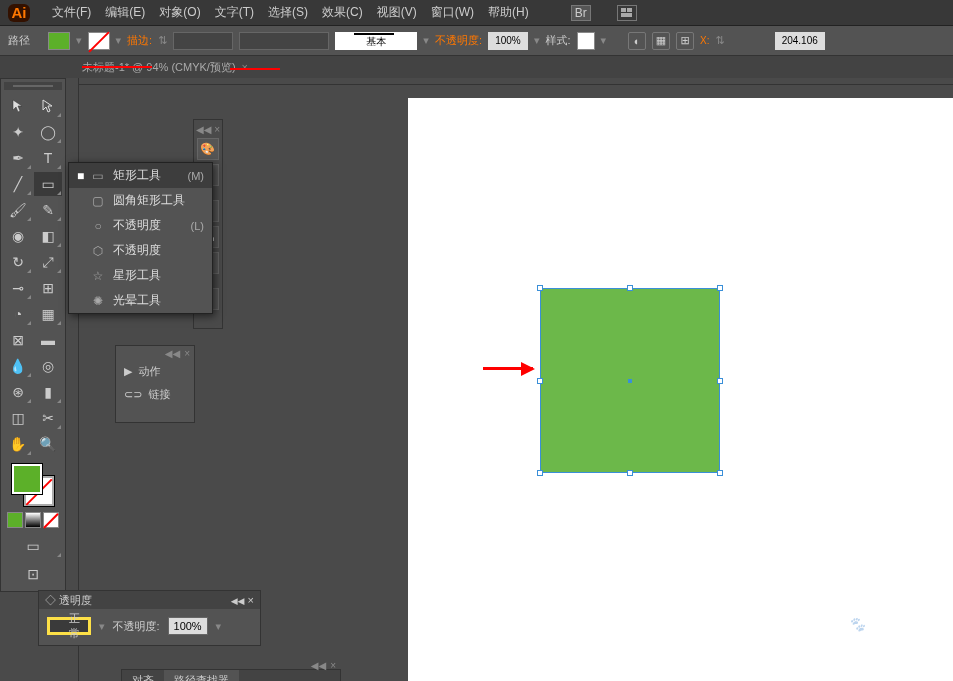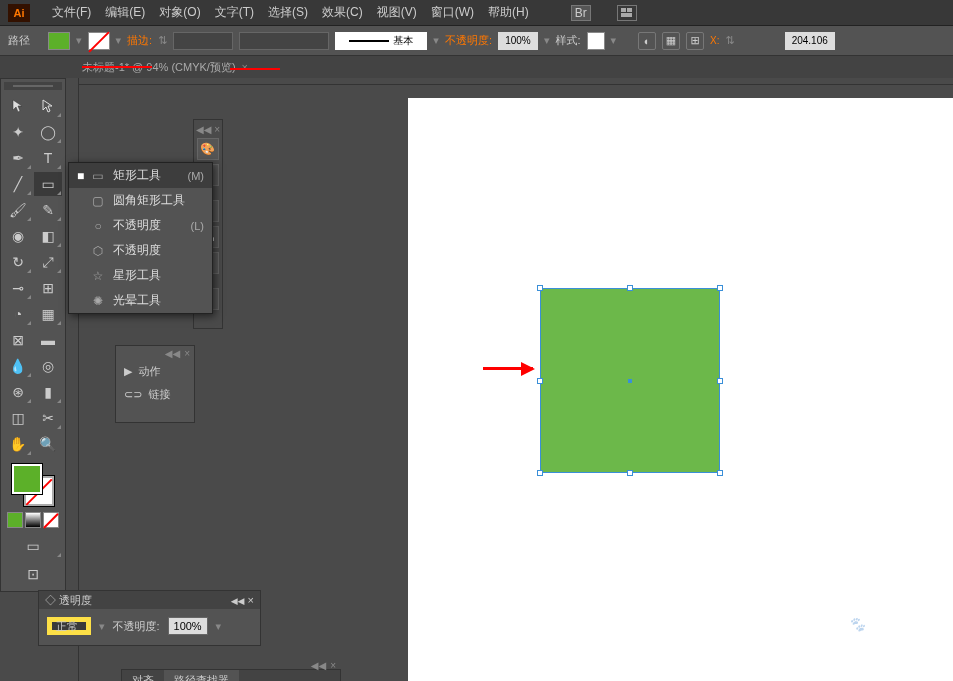--- a/index.html
+++ b/index.html
@@ -1,33 +1,33 @@
 <!DOCTYPE html>
 <html><head>
 <meta charset="utf-8">
 <style>
 * { margin: 0; padding: 0; box-sizing: border-box; font-family: "Microsoft YaHei", sans-serif; }
 body { width: 953px; height: 681px; background: #4a4a4a; overflow: hidden; position: relative; }
 
 .menubar { height: 26px; background: #383838; display: flex; align-items: center; padding-left: 8px; gap: 14px; font-size: 12px; color: #ccc; border-bottom: 1px solid #222; }
-.ai-logo { width: 22px; height: 18px; background: #331100; color: #ff7700; font-weight: bold; font-size: 11px; display: flex; align-items: center; justify-content: center; border-radius: 0; margin-right: 8px; }
+.ai-logo { width: 22px; height: 18px; background: #331100; color: #ff7700; font-weight: bold; font-size: 15px; display: flex; align-items: center; justify-content: center; border-radius: 6px; margin-right: 8px; }
 .menu-item { cursor: pointer; }
 .br-badge { width: 20px; height: 16px; background: #555; border: 1px solid #777; font-size: 12px; display: flex; align-items: center; justify-content: center; color: #ccc; }
 .layout-icon { width: 20px; height: 16px; border: 1px solid #777; display: flex; align-items: center; justify-content: center; margin-left: 12px; }
 
 .controlbar { height: 30px; background: #535353; border-bottom: 1px solid #333; display: flex; align-items: center; padding: 0 8px; gap: 6px; font-size: 11px; color: #ccc; }
 .path-label { color: #ccc; margin-right: 12px; }
 .swatch { width: 22px; height: 18px; border: 1px solid #888; }
 .fill-swatch { background: #5cb029; }
 .nostroke-swatch { background: white; position: relative; }
 .nostroke-swatch::after { content: ""; position: absolute; width: 140%; height: 2px; background: red; top: 50%; left: -20%; transform: rotate(-45deg); }
 .stroke-label { color: #ff7700; }
 .dropdown { width: 60px; height: 18px; background: #444; border: 1px solid #666; }
 .wide-dropdown { width: 90px; height: 18px; background: #444; border: 1px solid #666; }
-.stroke-style { width: 92px; height: 18px; background: #fff; display: flex; align-items: center; justify-content: center; font-size: 10px; color: #000; }
+.stroke-style { width: 82px; height: 18px; background: #fff; display: flex; align-items: center; justify-content: center; font-size: 10px; color: #000; flex-direction: column; }
 .stroke-style .line { width: 40px; height: 2px; background: #000; margin-right: 4px; }
 .opacity-label { color: #ff7700; }
 .opacity-val { width: 40px; height: 18px; background: #ddd; color: #000; display: flex; align-items: center; justify-content: center; font-size: 10px; }
 .style-swatch { width: 18px; height: 18px; background: #fff; border: 1px solid #888; }
 .round-icon { width: 18px; height: 18px; border: 1px solid #777; border-radius: 2px; display: flex; align-items: center; justify-content: center; }
 .coord-label { color: #ff7700; font-size: 10px; }
 .coord-val { width: 50px; height: 18px; background: #ddd; color: #000; display: flex; align-items: center; justify-content: center; font-size: 10px; margin-left: 44px; }
 
 .doc-tab-bar { height: 22px; background: #434343; font-size: 11px; color: #aaa; padding-left: 82px; display: flex; align-items: center; position: relative; }
 .doc-tab-bar .redline1 { position: absolute; width: 70px; height: 2px; background: red; left: 82px; top: 10px; }
@@ -312,21 +312,21 @@
       <span>链接</span>
     </div>
 </div>
 
 <div class="transparency-panel">
   <div class="hdr">
     <span>◇ 透明度</span>
     <span><span style="font-size:9px">◀◀</span> <span>×</span></span>
   </div>
   <div class="body">
-    <div style="width:44px;height:18px;background:#3a3a3a;border:5px solid #fde047;display:flex;align-items:center;padding:0 4px">
+    <div style="width:31px;height:18px;background:#3a3a3a;border:3px solid #fde047;display:flex;align-items:center;padding:0 19px">
         <span>正常</span>
       </div>
     <span style="color:#888">▾</span>
     <span>不透明度:</span>
     <div class="opval">100%</div>
     <span style="color:#888">▾</span>
   </div>
 </div>
 
 <div class="align-panel">

